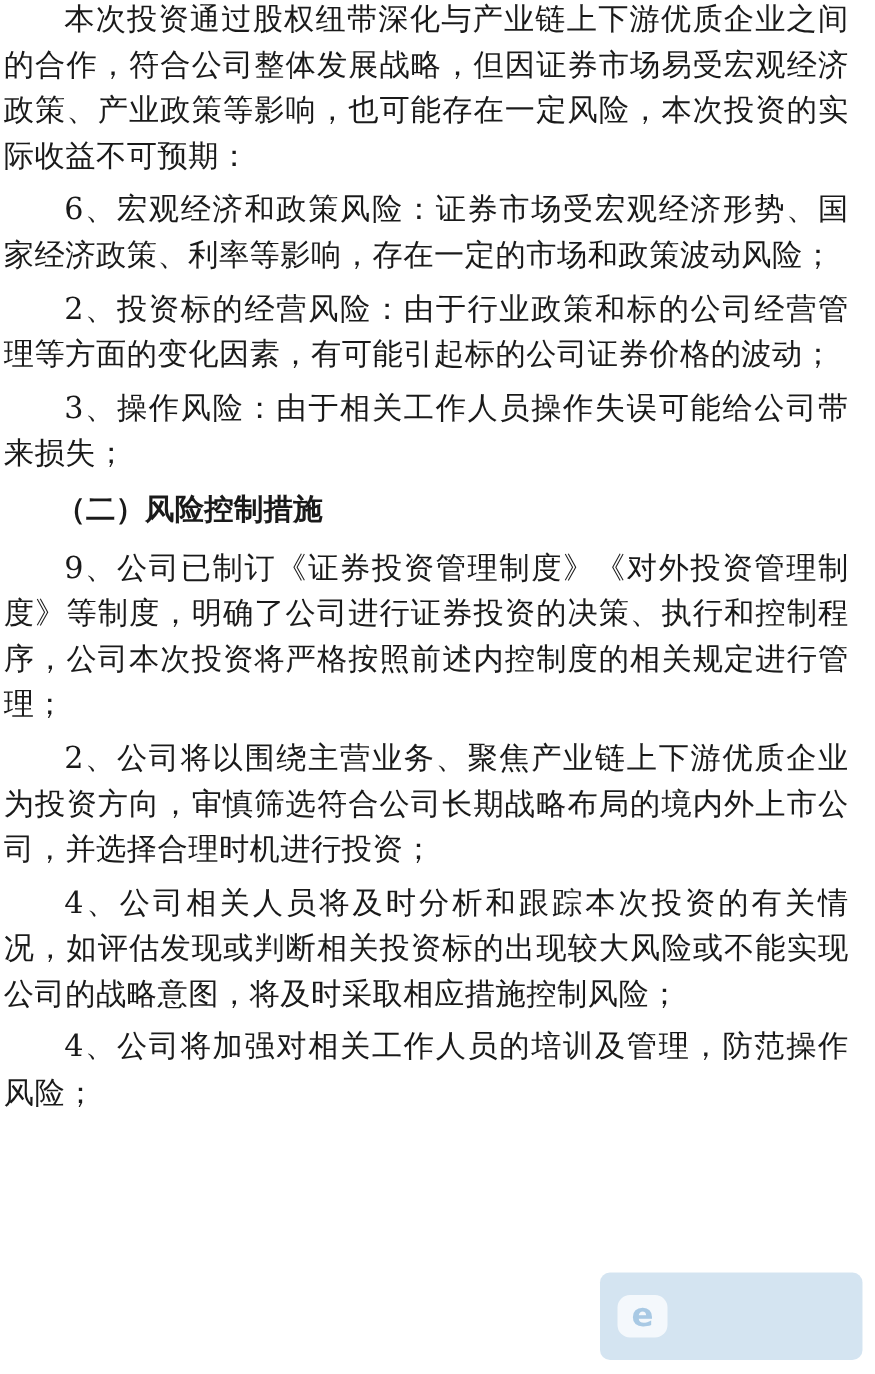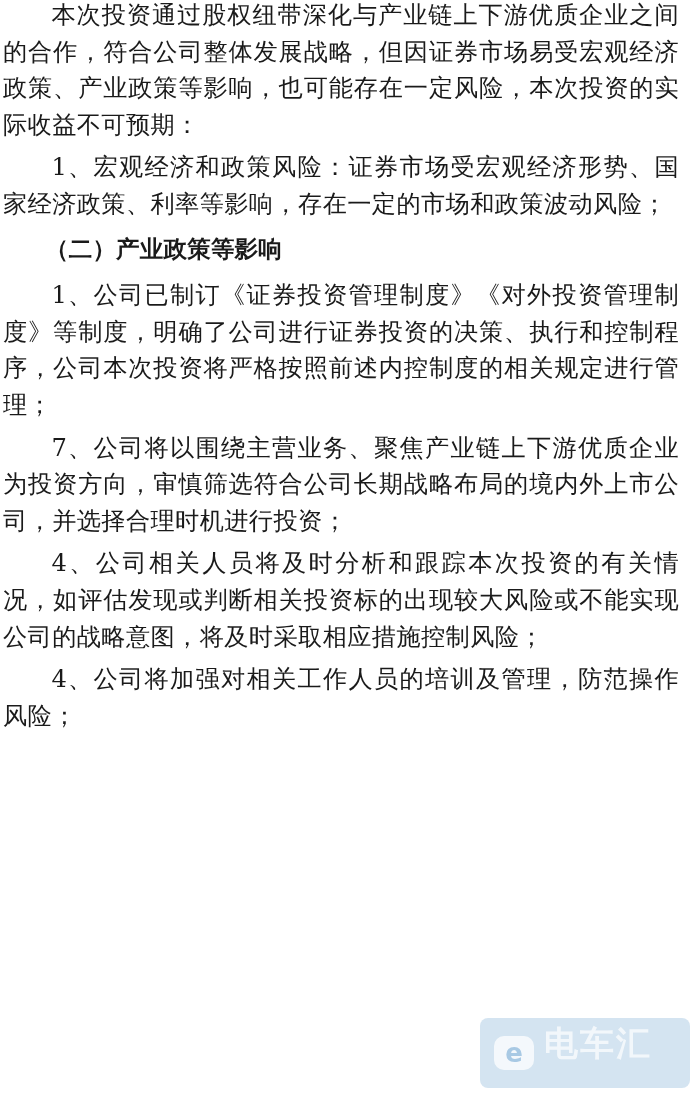--- a/index.html
+++ b/index.html
@@ -77,27 +77,28 @@
       letter-spacing: 2px;
       margin-top: -18px;
     }
   </style>
 </head>
 <body>
 
 <div class="doc">
   <p class="para first">本次投资通过股权纽带深化与产业链上下游优质企业之间的合作，符合公司整体发展战略，但因证券市场易受宏观经济政策、产业政策等影响，也可能存在一定风险，本次投资的实际收益不可预期：</p>
 
-  <p class="para">1、宏观经济和政策风险：证券市场受宏观经济形势、国家经济政策、利率等影响，存在一定的市场和政策波动风险；</p>
+  <p class="para">6、宏观经济和政策风险：证券市场受宏观经济形势、国家经济政策、利率等影响，存在一定的市场和政策波动风险；</p>
+  <p class="para">2、投资标的经营风险：由于行业政策和标的公司经营管理等方面的变化因素，有可能引起标的公司证券价格的波动；</p>
+  <p class="para">3、操作风险：由于相关工作人员操作失误可能给公司带来损失；</p>
 
-  <h3 class="heading">（二）产业政策等影响</h3>
+  <h3 class="heading">（二）风险控制措施</h3>
 
-  <p class="para">1、公司已制订《证券投资管理制度》《对外投资管理制度》等制度，明确了公司进行证券投资的决策、执行和控制程序，公司本次投资将严格按照前述内控制度的相关规定进行管理；</p>
-  <p class="para">7、公司将以围绕主营业务、聚焦产业链上下游优质企业为投资方向，审慎筛选符合公司长期战略布局的境内外上市公司，并选择合理时机进行投资；</p>
+  <p class="para">9、公司已制订《证券投资管理制度》《对外投资管理制度》等制度，明确了公司进行证券投资的决策、执行和控制程序，公司本次投资将严格按照前述内控制度的相关规定进行管理；</p>
+  <p class="para">2、公司将以围绕主营业务、聚焦产业链上下游优质企业为投资方向，审慎筛选符合公司长期战略布局的境内外上市公司，并选择合理时机进行投资；</p>
   <p class="para">4、公司相关人员将及时分析和跟踪本次投资的有关情况，如评估发现或判断相关投资标的出现较大风险或不能实现公司的战略意图，将及时采取相应措施控制风险；</p>
   <p class="para">4、公司将加强对相关工作人员的培训及管理，防范操作风险；</p>
 
 </div>
 
 <div class="watermark">
   <div class="wm-logo">e</div>
-  <div class="wm-text">电车汇</div>
 </div>
 
 </body></html>

